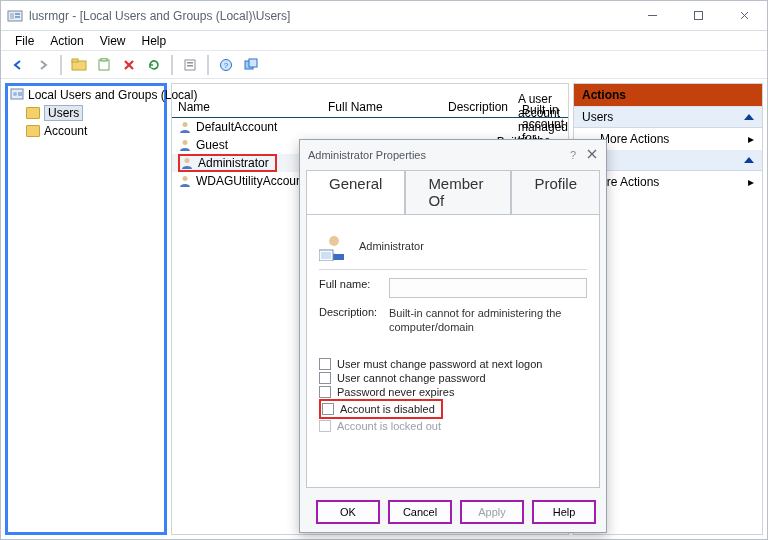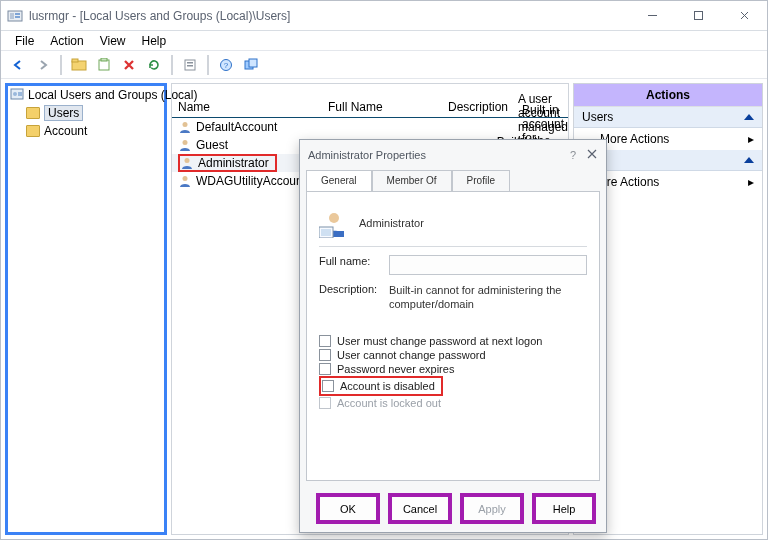--- a/index.html
+++ b/index.html
@@ -25,46 +25,46 @@
   .center { flex:1; border:1px solid #cfd4db; margin:4px 2px 4px 2px; display:flex; flex-direction:column; overflow:hidden; font-size:12px; }
   .center .cols { display:flex; height:22px; border-bottom:1px solid #0c4a6e; align-items:center; padding-left:6px; color:#000000;margin-top:12px;}
   .center .cols div { white-space:nowrap; }
   .c-name { width:150px; }
   .c-full { width:120px; }
   .c-desc { flex:1; }
   .center .row { display:flex; align-items:center; height:18px; padding-left:6px;gap:37px; }
   .center .row .c-name { display:flex; align-items:center; gap:4px; }
   .row-sel { background:#f0f3f7; }
   .actions { width:190px; border:1px solid #cfd4db; margin:4px 4px 4px 2px; font-size:12px; }
-  .actions .hdr { background:#c4b5fd; padding:4px 8px; font-weight:600; border-bottom:1px solid #dcdfe4;text-align:center; }
+  .actions .hdr { background:#c2410c; padding:4px 8px; font-weight:600; border-bottom:1px solid #dcdfe4; }
   .actions .sec { background:#e6eef9; padding:3px 8px; display:flex; justify-content:space-between; align-items:center; border-bottom:1px solid #cfd9e6;}
   .actions .act { padding:4px 8px 4px 26px; display:flex; justify-content:space-between; align-items:center; }
   .tri { width:0; height:0; border-left:5px solid transparent; border-right:5px solid transparent; border-bottom:6px solid #0a3f9c; }
   .arrow-r { font-size:12px; }
   
   .dialog { position:absolute; left:298px; top:138px; width:308px; height:394px; background:#f6f7f8; border:1px solid #9aa2ad; box-shadow:0 4px 12px rgba(0,0,0,0.25); display:flex; flex-direction:column; font-size:11px; color:#333; }
   .dialog .dtitle { height:30px; display:flex; align-items:center; padding:0 8px; color:#4f5660; }
   .dialog .dtitle .spacer { flex:1; }
   .dialog .dtitle .dq { color:#8a8f96; margin-right:10px; }
   .dialog .tabs { display:flex; gap:0; padding:0 6px; }
-  .dialog .tabs .tab { padding:4px 14px 5px; border:1px solid #c2c7ce; border-bottom:none; background:#f6f7f8; font-size:10px; }
+  .dialog .tabs .tab { padding:4px 22px 5px; border:1px solid #c2c7ce; border-bottom:none; background:#f6f7f8; font-size:15px; }
   .dialog .tabs .tab.active { background:#fff; position:relative; z-index:2; }
   .dialog .tabbody { flex:1; background:#fff; margin:0 6px 6px 6px; border:1px solid #c2c7ce; padding:12px 12px; display:flex; flex-direction:column; gap:8px; font-size:11px; }
   .dialog .urow { display:flex; align-items:center; gap:10px; padding:4px 0 8px; border-bottom:1px solid #d6dadf; }
   .dialog .frow { display:flex; align-items:flex-start; gap:0; }
   .dialog .frow .flabel { width:70px; color:#222; }
   .dialog .frow .fval { flex:1; }
   .dialog .finput { width:100%; height:20px; border:1px solid #c2c7ce; background:#fdfdfd; padding:0 4px; font-size:11px; }
   .dialog .chk { display:flex; align-items:center; gap:6px; padding:1px 0; color:#222; }
   .dialog .chk.dis { color:#9aa0a8; }
   .dialog .chk .box { width:12px; height:12px; border:1px solid #8a929c; background:#fff; }
   .dialog .chk.dis .box { border-color:#c0c5cc; }
   .chk-hl { border:2px solid #e12a2a; padding:1px 6px 1px 1px; display:inline-flex; }
   .dialog .btns { display:flex; gap:8px; justify-content:flex-end; padding:6px 10px 8px; }
-  .dialog .btns button { width:64px; height:31px; font-size:11px; border:4px solid #a21caf; background:#fdfdfd; }
+  .dialog .btns button { width:64px; height:24px; font-size:11px; border:2px solid #a21caf; background:#fdfdfd; }
   .dialog .btns button.dis { color:#9aa0a8; }
   
   .icon-folder { width:14px; height:12px; background:#f4d06a; border:1px solid #c7a33a; border-radius:1px; display:inline-block; position:relative; }
   .icon-user { display:inline-block; }
   .icon-user svg { display:block; }
 </style>
 </head>
 <body>
 
 <div class="window">

